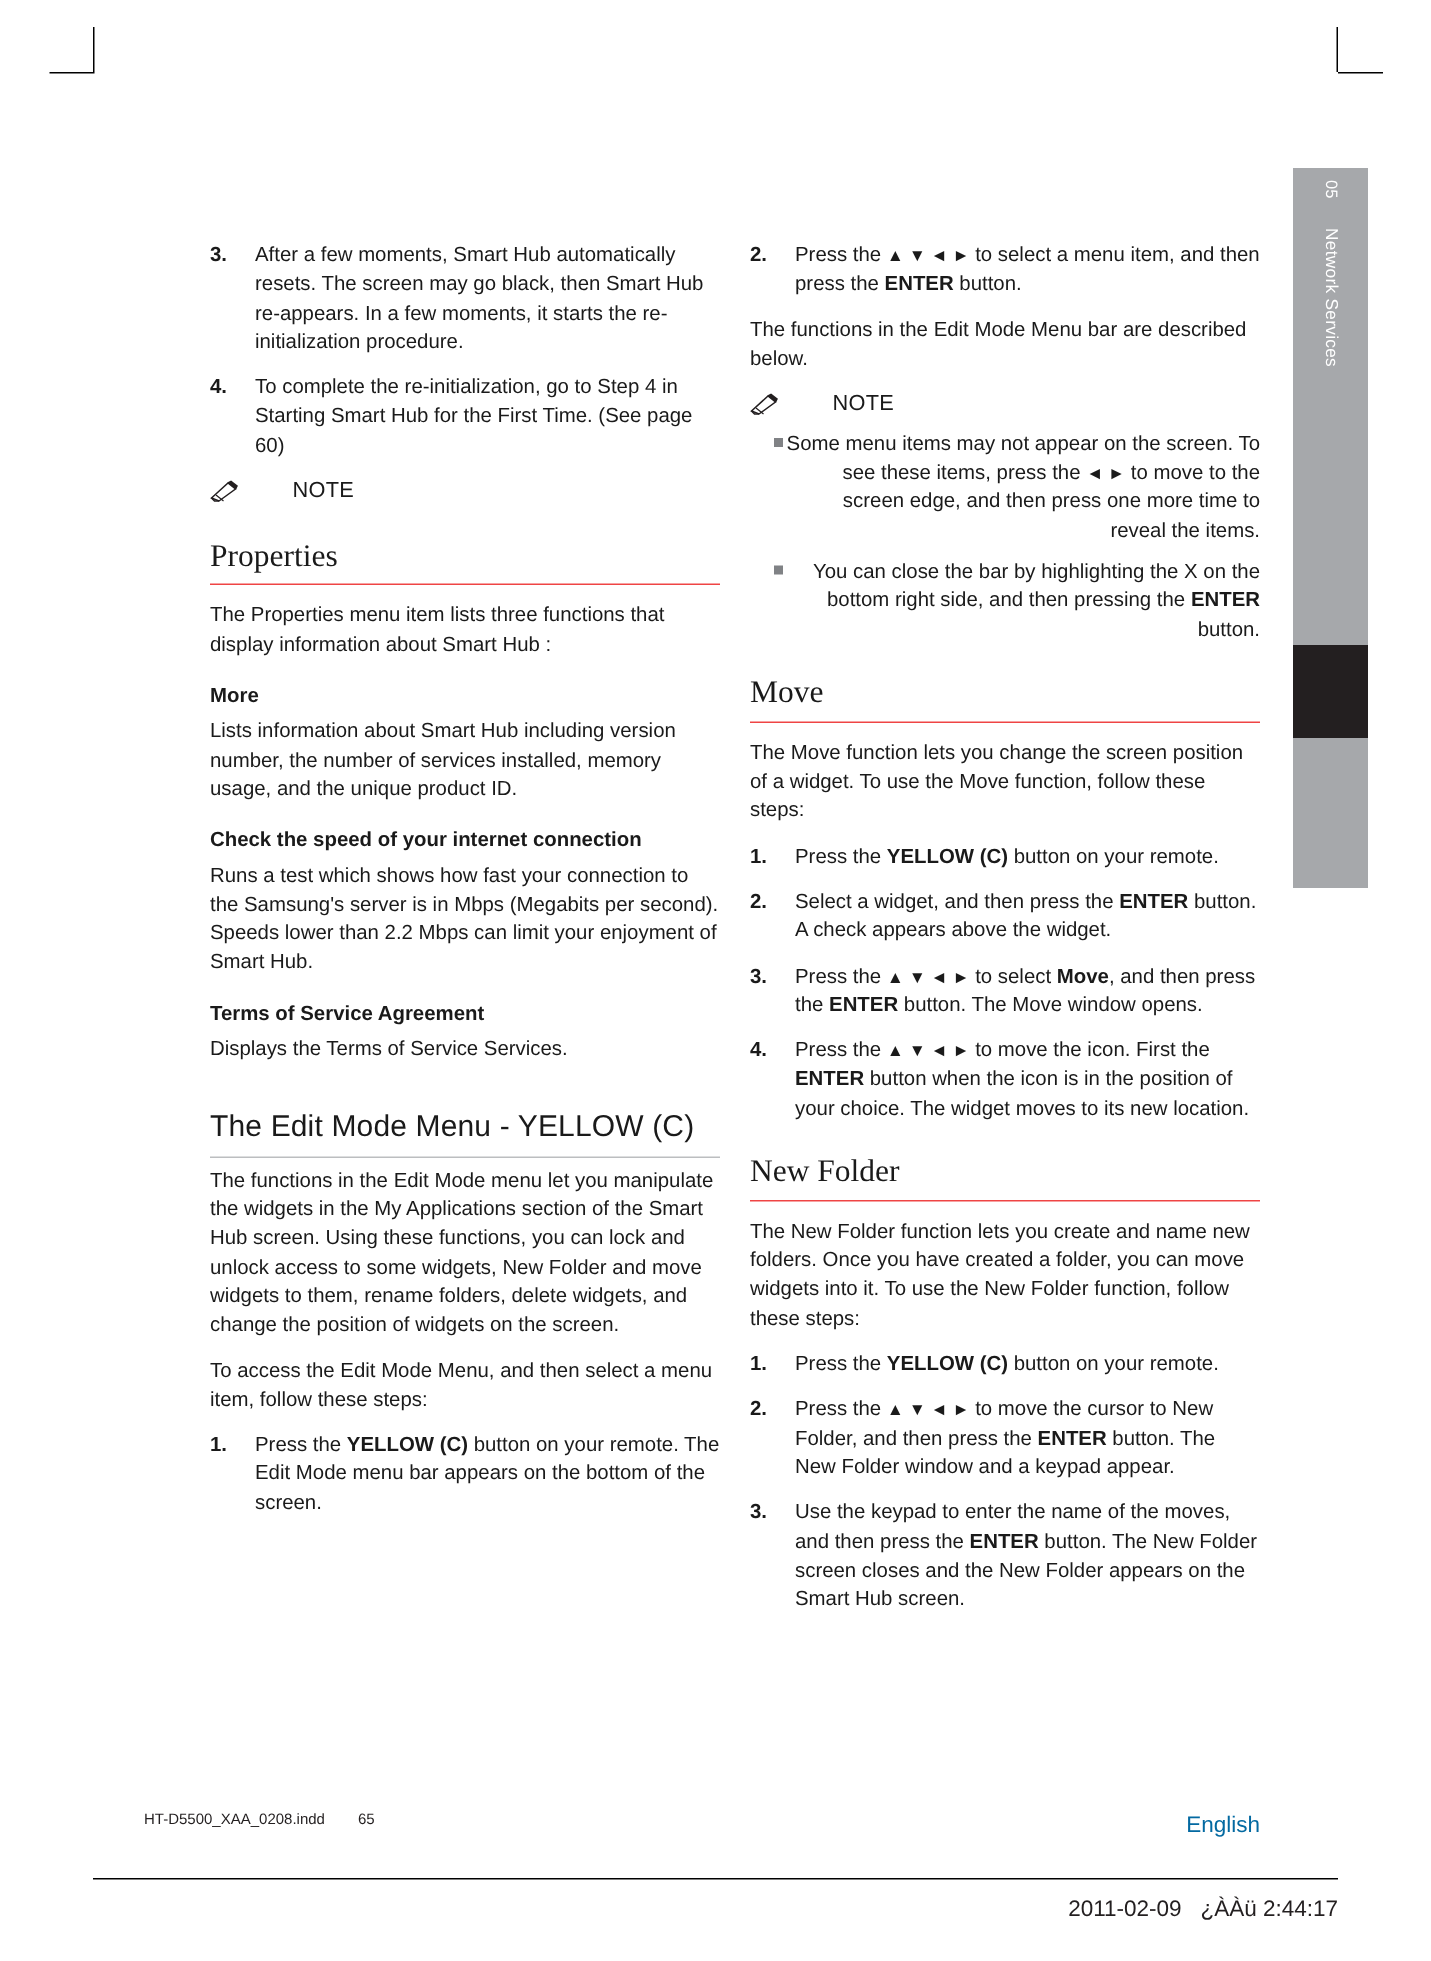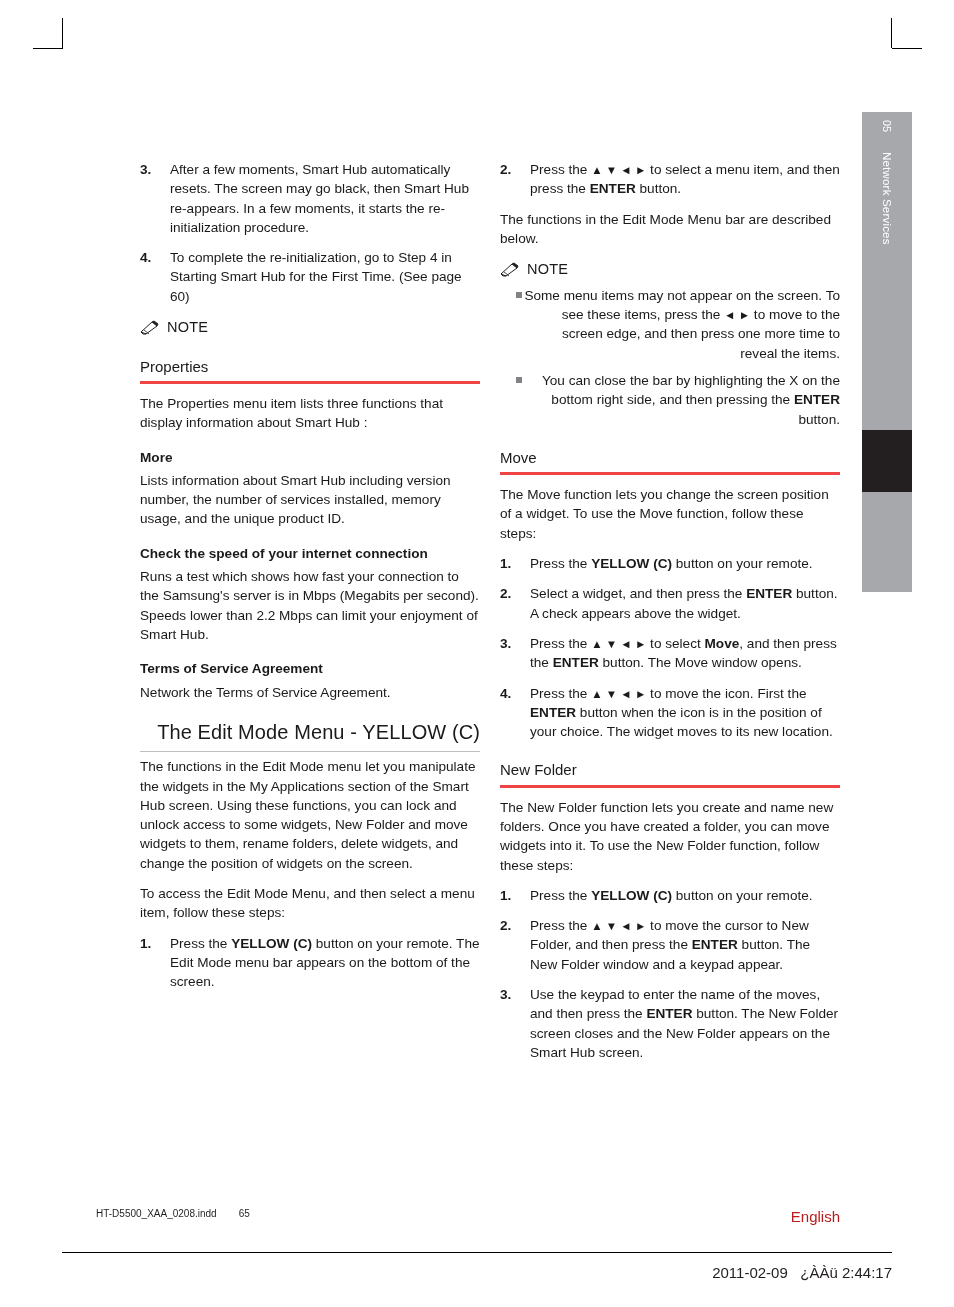--- a/index.html
+++ b/index.html
@@ -93,20 +93,21 @@
   }
   .numitem .body {
     flex: 1;
   }
 
   
   .note-head {
     display: flex;
     align-items: center;
     margin: 0 0 6px 0;
+    gap: 28px;
   }
   .note-head .note-icon {
     width: 20px;
     height: 15px;
     margin-right: 7px;
     position: relative;
     display: inline-block;
   }
   .note-head .note-label {
     font-size: 14.5px;
@@ -129,54 +130,54 @@
     background: #808285;
     position: relative;
     top: -2px;
   }
   .note-item .body { flex: 1; }
 
   
   h2.sect {
     font-size: 20px;
     font-weight: normal;
-    margin: 16px 0 0 0;
+    margin: 29px 0 0 0;
     padding: 0 0 5px 0;
     border-bottom: 1px solid #bcbec0;
     letter-spacing: 0.1px;
-    text-align: right;
   }
   h2.sect + p { margin-top: 5px; }
 
   h3.sub {
-    font-size: 15px;
+    font-size: 21px;
     font-weight: normal;
     margin: 18px 0 2px 0;
     padding: 0 0 4px 0;
-    border-bottom: 3px solid #ef4444;
+    border-bottom: 1px solid #ef4444;
+    font-family: Liberation Serif, serif;
   }
   h3.sub + p { margin-top: 10px; }
 
   h4.minor {
     font-size: 13.6px;
     font-weight: bold;
     margin: 15px 0 4px 0;
   }
 
   b, .b { font-weight: bold; }
 
   
   #footer-lang {
     position: absolute;
     left: 500px;
     top: 1208px;
     width: 340px;
     text-align: right;
     font-size: 15px;
-    color: #b91c1c;
+    color: #0369a1;
   }
   #footer-rule {
     position: absolute;
     left: 62px;
     top: 1252px;
     width: 830px;
     height: 1px;
     background: #000;
   }
   #footer-left {
@@ -240,21 +241,21 @@
   <p>The Properties menu item lists three functions that display information about Smart Hub :</p>
 
   <h4 class="minor">More</h4>
   <p>Lists information about Smart Hub including version number, the number of services installed, memory usage, and the unique product ID.</p>
 
   <h4 class="minor">Check the speed of your internet connection</h4>
   <p style="margin-bottom:0;">Runs a test which shows how fast your connection to the Samsung's server is in Mbps (Megabits per second).</p>
   <p>Speeds lower than 2.2 Mbps can limit your enjoyment of Smart Hub.</p>
 
   <h4 class="minor">Terms of Service Agreement</h4>
-  <p>Network the Terms of Service Agreement.</p>
+  <p>Displays the Terms of Service Services.</p>
 
   <h2 class="sect">The Edit Mode Menu - YELLOW (C)</h2>
   <p>The functions in the Edit Mode menu let you manipulate the widgets in the My Applications section of the Smart Hub screen. Using these functions, you can lock and unlock access to some widgets, New Folder and move widgets to them, rename folders, delete widgets, and change the position of widgets on the screen.</p>
   <p>To access the Edit Mode Menu, and then select a menu item, follow these steps:</p>
 
   <div class="numitem">
     <div class="num">1.</div>
     <div class="body"><span>Press the </span><b>YELLOW (C)</b><span> button on your remote. The Edit Mode menu bar appears on the bottom of the screen.</span></div>
   </div>
 

